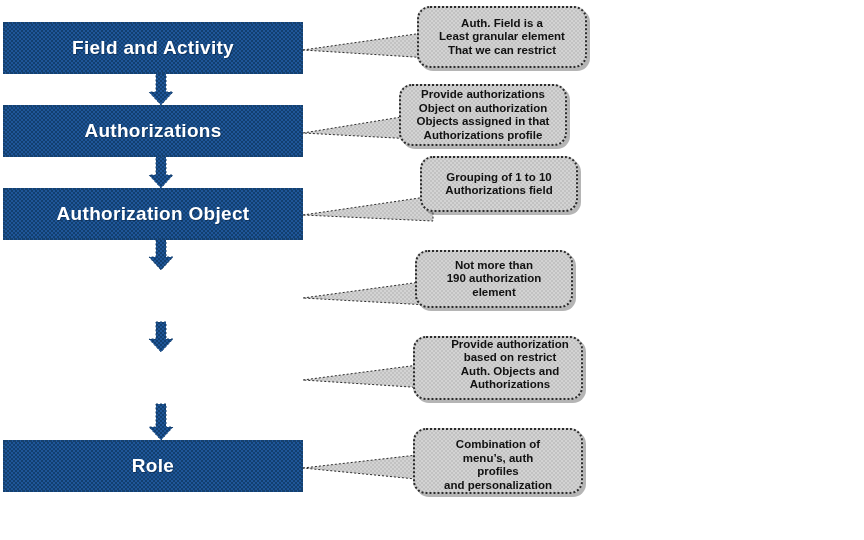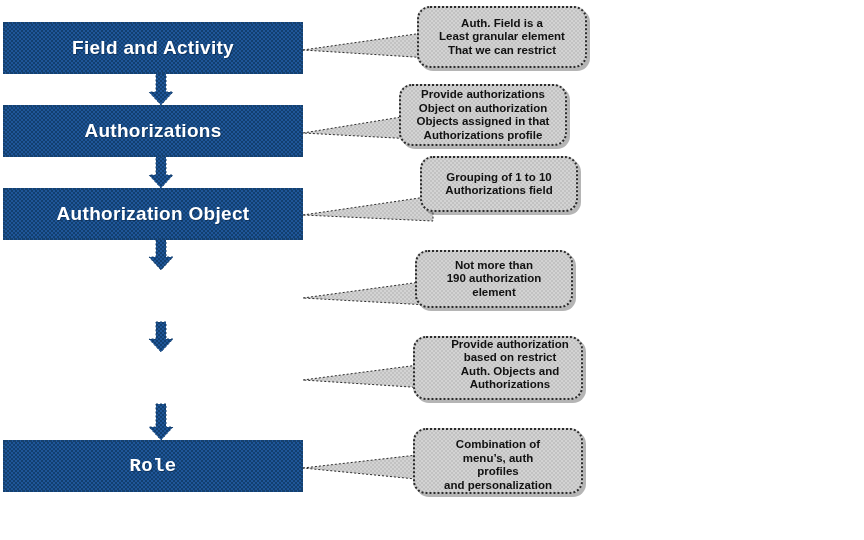--- a/index.html
+++ b/index.html
@@ -155,21 +155,21 @@
 
   <div class="stage-box" style="top:22px;">
     <span class="stage-label">Field and Activity</span>
   </div>
   <div class="stage-box" style="top:105px;">
     <span class="stage-label">Authorizations</span>
   </div>
   <div class="stage-box" style="top:188px;text-align:center;">
     <span class="stage-label">Authorization Object</span>
   </div>
-  <div class="stage-box" style="top:440px;font-family:Liberation Mono, monospace;">
+  <div class="stage-box" style="top:440px;">
     <span class="stage-label">Role</span>
   </div>
 
   <div class="callout" style="left:417px; top:6px; width:170px; height:62px;">
     <div class="callout-line">Auth. Field is a</div>
     <div class="callout-line">Least granular element</div>
     <div class="callout-line">That we can restrict</div>
   </div>
 
   <div class="callout" style="left:399px; top:84px; width:168px; height:62px;">

